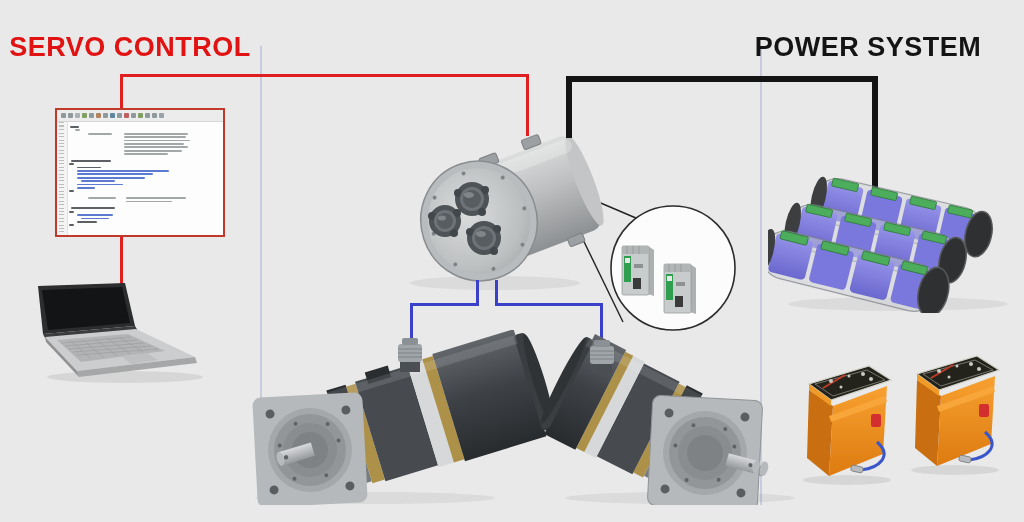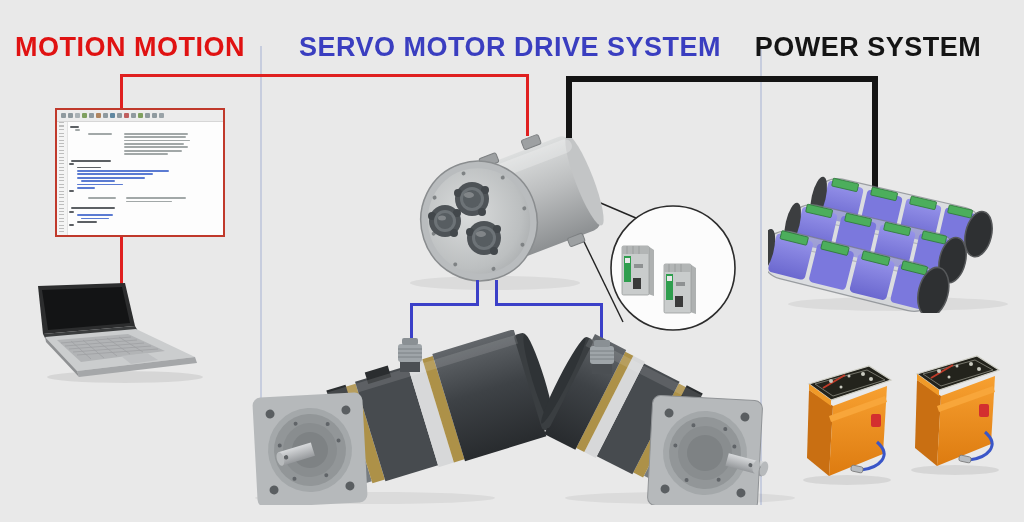--- a/index.html
+++ b/index.html
@@ -70,22 +70,21 @@
       <linearGradient id="gradOrange" x1="0" y1="0" x2="0" y2="1">
         <stop offset="0" stop-color="#f7a030"></stop>
           <stop offset="1" stop-color="#dd7b10"></stop>
       </linearGradient>
     </defs>
   </svg>
 
   <div class="divider" style="left:260px"></div>
   <div class="divider" style="left:760px"></div>
 
-  <div class="section-title" id="title-motion">MOTION MOTION</div>
-  <div class="section-title" id="title-servo">SERVO MOTOR DRIVE SYSTEM</div>
+  <div class="section-title" id="title-motion">SERVO CONTROL</div>
   <div class="section-title" id="title-power">POWER SYSTEM</div>
 
   <svg class="comp" style="left:0;top:0" width="1024" height="522">
     <line x1="556" y1="184" x2="650" y2="224" stroke="#222" stroke-width="1.4"></line>
     <line x1="556" y1="184" x2="623" y2="322" stroke="#222" stroke-width="1.4"></line>
   </svg>
 
   <svg class="comp" style="left:606px;top:202px" width="136" height="136">
     <circle cx="67" cy="66" r="62" fill="#fcfcfc" stroke="#2c2c2c" stroke-width="1.6"></circle>
     <g transform="translate(14,40)">

